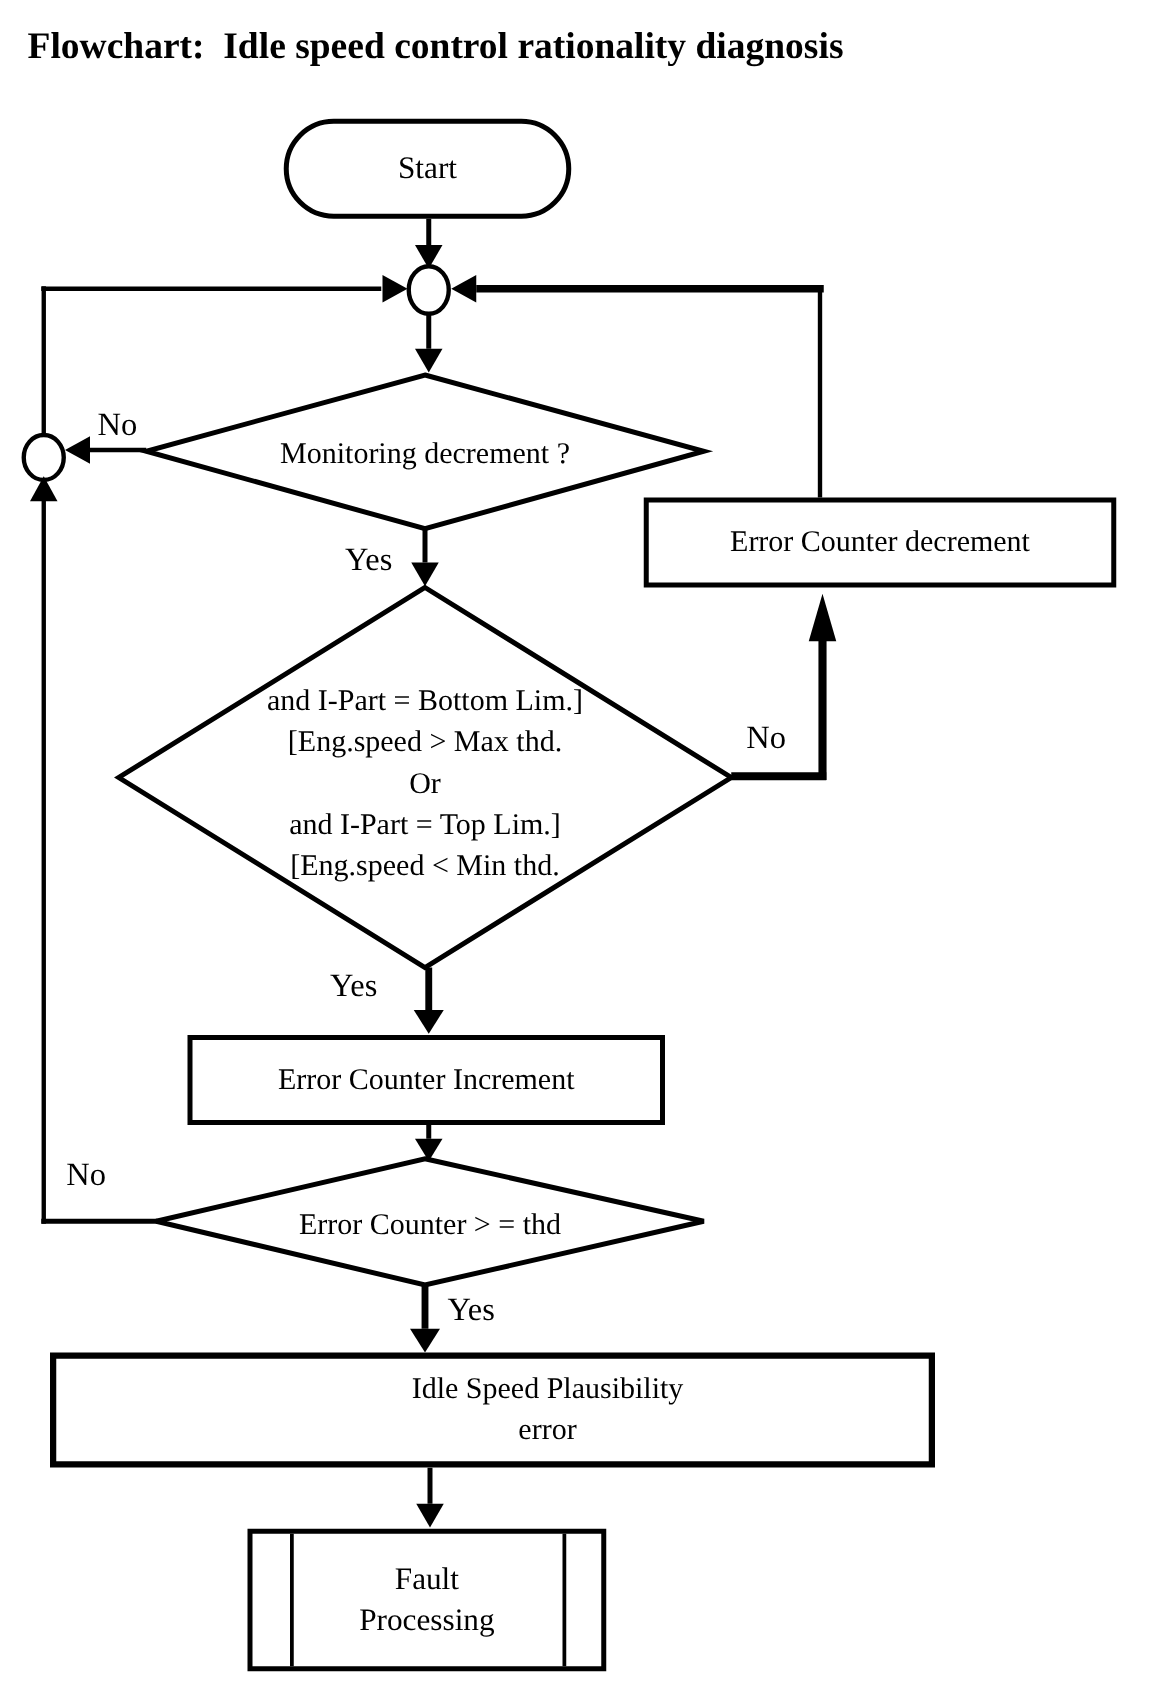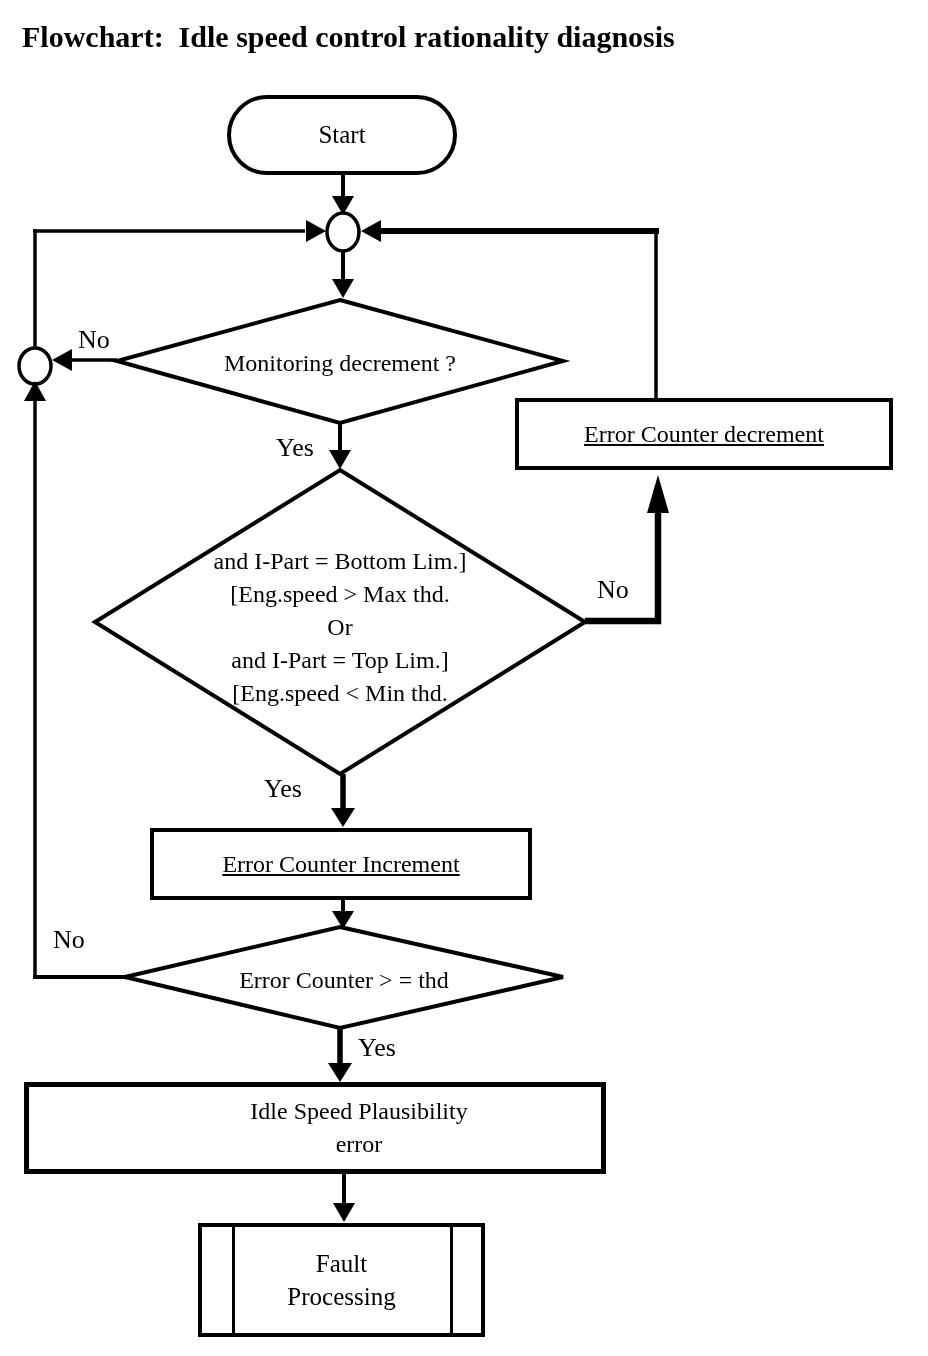--- a/index.html
+++ b/index.html
@@ -11,21 +11,21 @@
     overflow:hidden;
   }
   .title {
     position:absolute; left:10px; top:8px; margin:12px;
     font-size:30px; font-weight:bold; white-space:pre; letter-spacing:0px;
   }
   svg.wires { position:absolute; left:0; top:0; width:928px; height:1356px; }
   .node { position:absolute; display:flex; align-items:center; justify-content:center;
           text-align:center; font-size:24px; line-height:30px; }
   .terminator { border:4px solid var(--ink); border-radius:40px; background:var(--bg); font-size:25px; }
-  .process { border:4px solid var(--ink); background:var(--bg);text-decoration:underline; }
+  .process { border:4px solid var(--ink); background:var(--bg); }
   .process-big { border:5px solid var(--ink); background:var(--bg); flex-direction:column; line-height:33px; }
   .predefined { border:4px solid var(--ink); background:var(--bg); flex-direction:column; line-height:33px; font-size:25px; }
   .inner-bar { position:absolute; top:0; bottom:0; width:3px; background:var(--ink); }
   .diamond-label { position:absolute; text-align:center; font-size:24px; line-height:33px; }
   .edge-label { position:absolute; font-size:26px; line-height:28px; }
 </style>
 </head>
 <body>
 
 <div class="stage">
@@ -106,21 +106,21 @@
   </div>
 
   <div class="node process" style="left:150px; top:828px; width:382px; height:72px;">
     <span>Error Counter Increment</span>
   </div>
 
   <div class="diamond-label" style="left:144px; top:964px; width:400px;">
     <span>Error Counter &gt; = thd</span>
   </div>
 
-  <div class="node process-big" style="left:24px; top:1082px; width:582px; height:92px; padding-left:88px;">
+  <div class="node process-big" style="left:40px; top:1082px; width:708px; height:92px; padding-left:88px;">
     <div>Idle Speed Plausibility</div>
     <div>error</div>
   </div>
 
   <div class="node predefined" style="left:198px; top:1223px; width:287px; height:114px;">
     <div class="inner-bar" style="left:30px;"></div>
     <div class="inner-bar" style="left:248px;"></div>
     <div>Fault</div>
     <div>Processing</div>
   </div>

